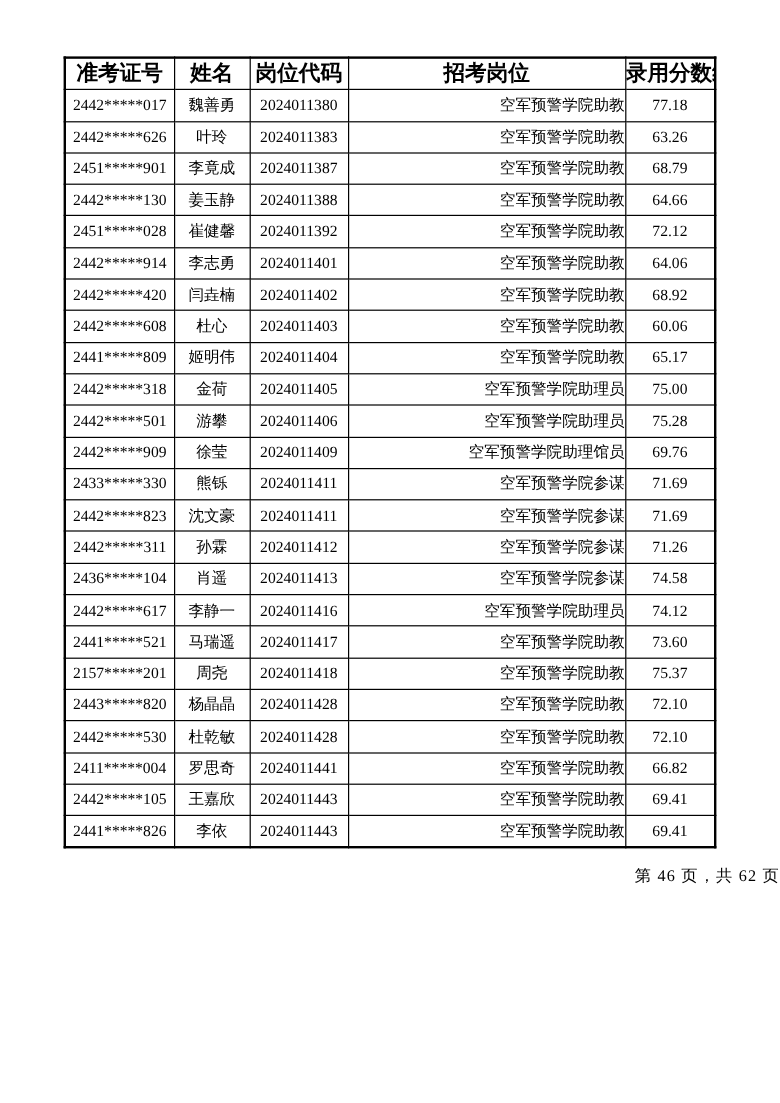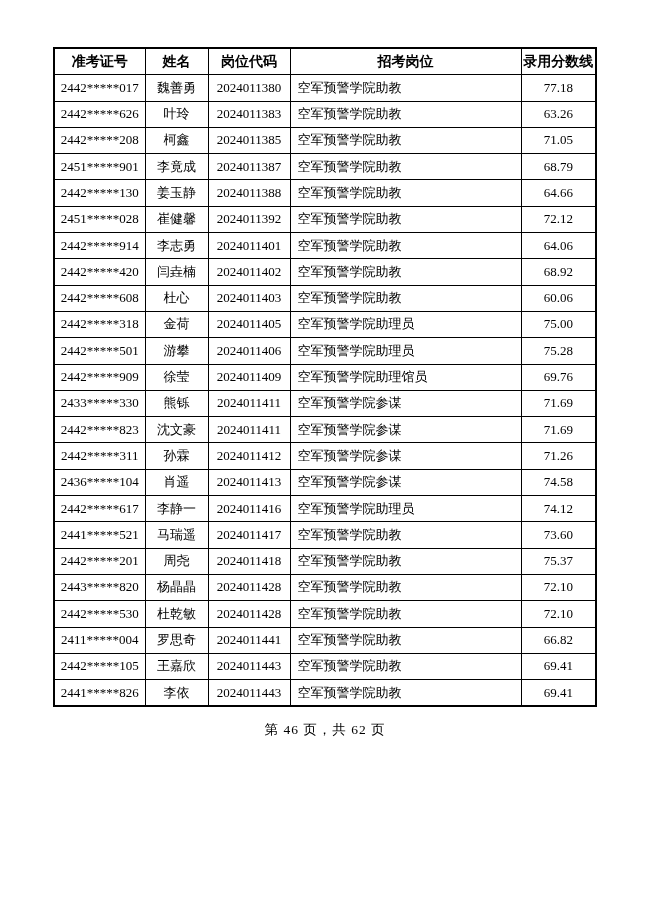--- a/index.html
+++ b/index.html
@@ -30,29 +30,29 @@
     padding: 0;
     text-align: center;
     vertical-align: middle;
     font-size: 13px;
     line-height: 1.1;
     overflow: hidden;
     white-space: nowrap;
   }
   table.score-table th {
     font-weight: bold;
-    font-size: 14px;
+    font-size: 18px;
   }
   table.score-table td.left {
-    text-align: left;
-    padding-left: 7px;
+    text-align: right;
+    padding-left: 19px;
   }
   .page-footer {
     margin-top: 14px;
-    text-align: center;
+    text-align: right;
     font-size: 13.5px;
     letter-spacing: 1px;
   }
   col.c1 { width: 91px; }
   col.c2 { width: 63px; }
   col.c3 { width: 82px; }
   col.c4 { width: 231px; }
   col.c5 { width: 75px; }
 </style>
 </head>
@@ -85,27 +85,20 @@
           <td>77.18</td>
         </tr>
         <tr>
           <td>2442*****626</td>
           <td>叶玲</td>
           <td>2024011383</td>
           <td class="left">空军预警学院助教</td>
           <td>63.26</td>
         </tr>
         <tr>
-          <td>2442*****208</td>
-          <td>柯鑫</td>
-          <td>2024011385</td>
-          <td class="left">空军预警学院助教</td>
-          <td>71.05</td>
-        </tr>
-        <tr>
           <td>2451*****901</td>
           <td>李竟成</td>
           <td>2024011387</td>
           <td class="left">空军预警学院助教</td>
           <td>68.79</td>
         </tr>
         <tr>
           <td>2442*****130</td>
           <td>姜玉静</td>
           <td>2024011388</td>
@@ -132,20 +125,27 @@
           <td>2024011402</td>
           <td class="left">空军预警学院助教</td>
           <td>68.92</td>
         </tr>
         <tr>
           <td>2442*****608</td>
           <td>杜心</td>
           <td>2024011403</td>
           <td class="left">空军预警学院助教</td>
           <td>60.06</td>
+        </tr>
+        <tr>
+          <td>2441*****809</td>
+          <td>姬明伟</td>
+          <td>2024011404</td>
+          <td class="left">空军预警学院助教</td>
+          <td>65.17</td>
         </tr>
         <tr>
           <td>2442*****318</td>
           <td>金荷</td>
           <td>2024011405</td>
           <td class="left">空军预警学院助理员</td>
           <td>75.00</td>
         </tr>
         <tr>
           <td>2442*****501</td>
@@ -197,21 +197,21 @@
           <td>74.12</td>
         </tr>
         <tr>
           <td>2441*****521</td>
           <td>马瑞遥</td>
           <td>2024011417</td>
           <td class="left">空军预警学院助教</td>
           <td>73.60</td>
         </tr>
         <tr>
-          <td>2442*****201</td>
+          <td>2157*****201</td>
           <td>周尧</td>
           <td>2024011418</td>
           <td class="left">空军预警学院助教</td>
           <td>75.37</td>
         </tr>
         <tr>
           <td>2443*****820</td>
           <td>杨晶晶</td>
           <td>2024011428</td>
           <td class="left">空军预警学院助教</td>

